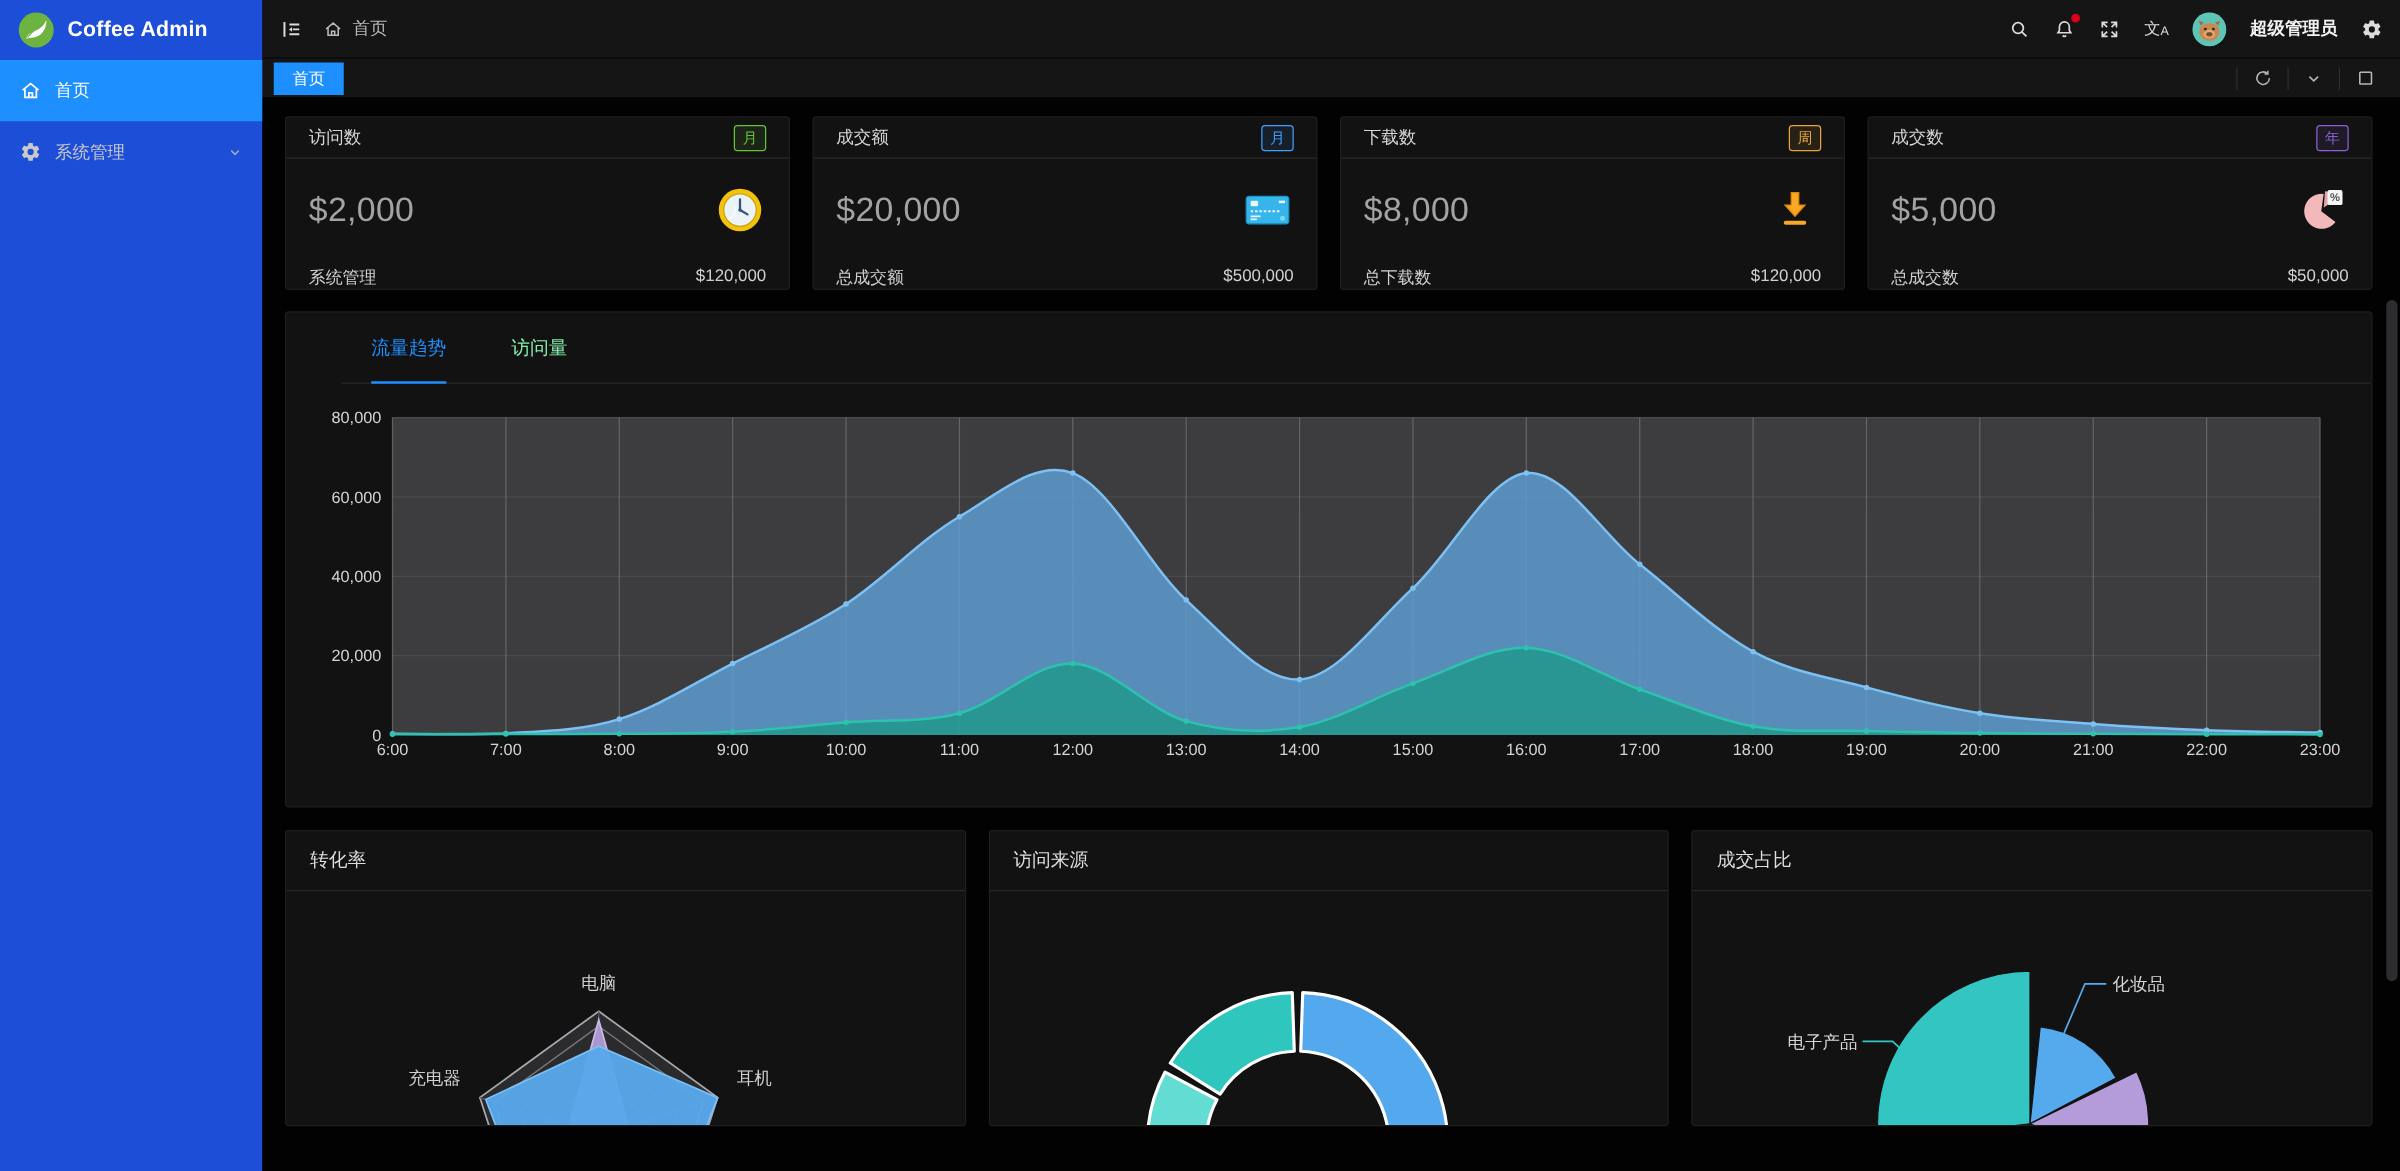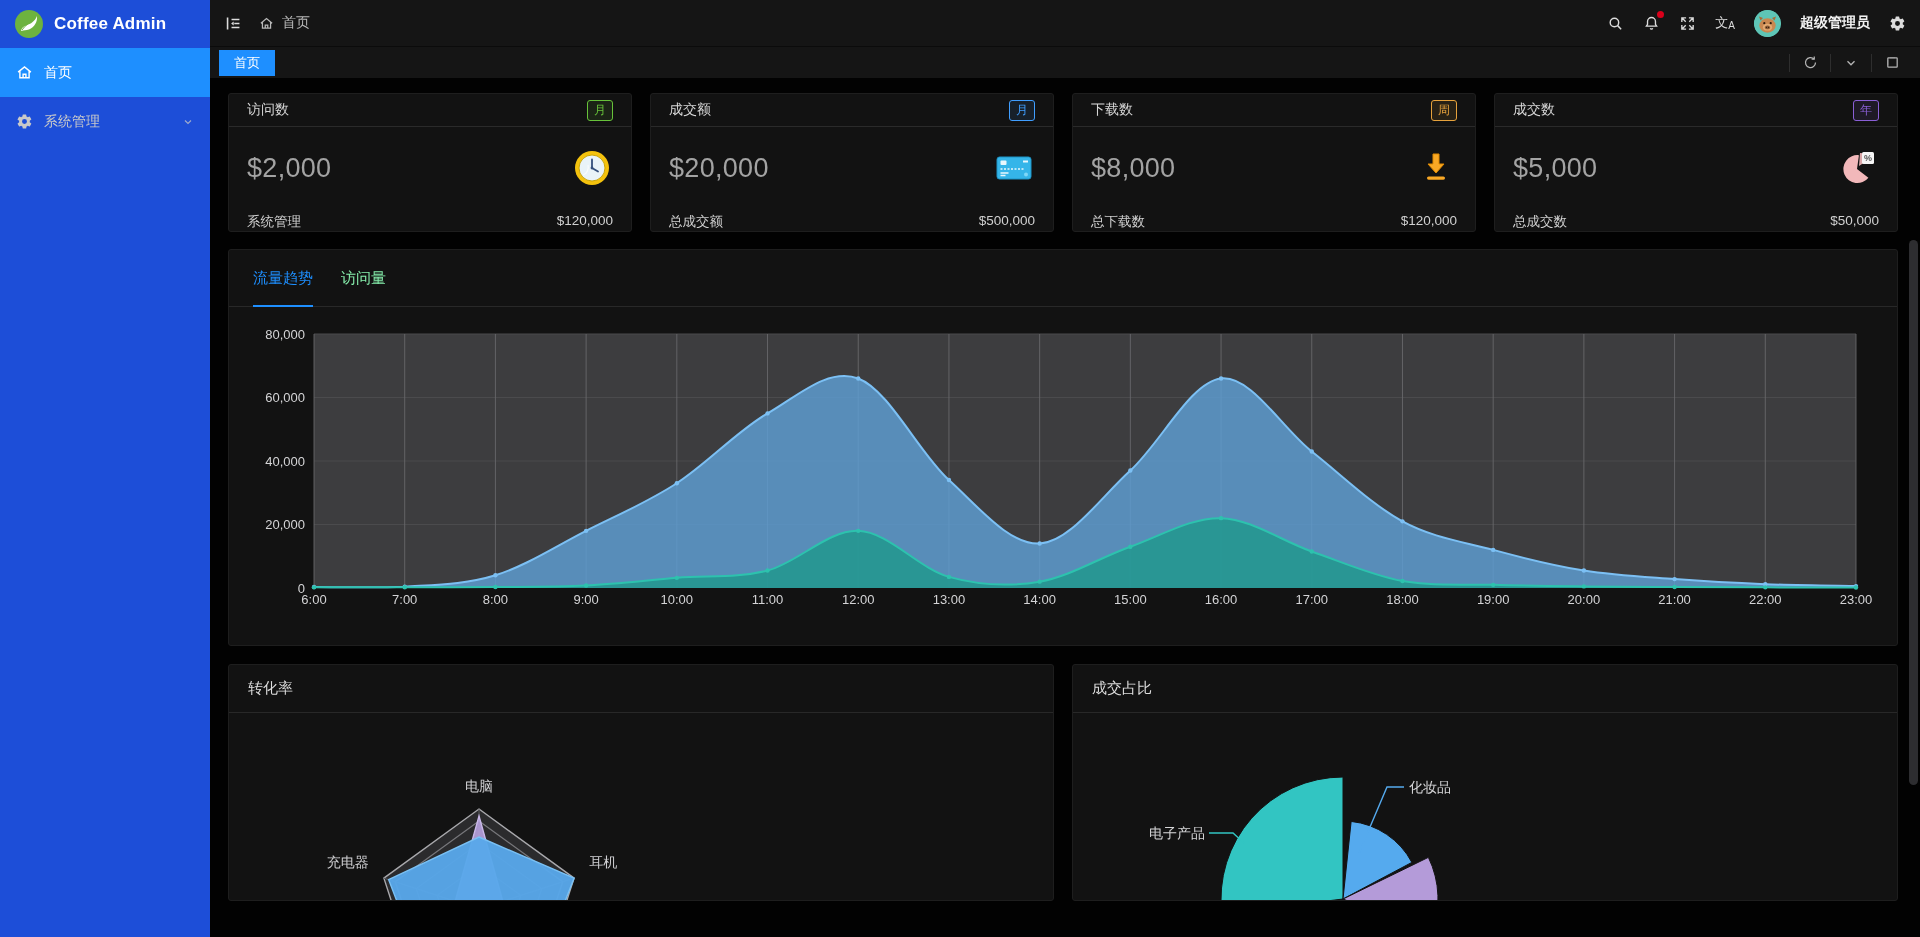--- a/index.html
+++ b/index.html
@@ -48,21 +48,21 @@
     padding:0 18px; border-bottom:1px solid #2a2a2a; font-size:14px; color:#d6d6d6; }
   .badge { font-size:12px; padding:1px 6px; border-radius:3px; border:1px solid; }
   .stat-bd { padding:0 18px; flex:1; }
   .stat-val-row { display:flex; align-items:center; justify-content:space-between; margin-top:20px; }
   .stat-value { font-size:27px; color:#a3a3a3; letter-spacing:.3px; }
   .stat-ft { display:flex; justify-content:space-between; font-size:13.5px; color:#d0d0d0;
     margin-top:24px; }
 
   .chart-card { margin-top:17px; height:397px; }
   .chart-tabs { height:57px; border-bottom:1px solid #282828; display:flex; align-items:flex-start;
-    padding:0 24px; gap:28px; }
+    padding:0 24px; gap:52px;margin-left:44px; }
   .ct-tab { position:relative; font-size:15px; color:#86efac; height:100%; display:flex;
     align-items:center; cursor:pointer; }
   .ct-tab.active { color:#1e8fff; }
   .ct-tab.active::after { content:''; position:absolute; left:0; right:0; bottom:-1px;
     height:2px; background:#1e8fff; }
 
   .bottom-row { display:flex; gap:18px; height:237px; margin-top:18px; }
   .mini-card { flex:1; overflow:hidden; display:flex; flex-direction:column; }
   .mini-hd { height:48px; flex:0 0 48px; display:flex; align-items:center; padding:4px 19px;
     font-size:15px; color:#dedede; border-bottom:1px solid #282828; }
@@ -423,20 +423,30 @@
                 <line x1="250" y1="196" x2="154.89434837048464" y2="165.09830056250527" stroke="#5a5a5e" stroke-width="1"></line>
                 <polygon points="250,103 273.7764129073788,188.27457514062633 258.8167787843871,208.13525491562422 241.18322121561292,208.13525491562422 226.22358709262116,188.27457514062633" fill="#b59fdc" fill-opacity="0.92" stroke="#c9b8e8" stroke-width="1.4"></polygon>
                 <polygon points="250,124 345.10565162951536,165.09830056250524 304.07624321090753,270.42956348249515 198.27489779826237,267.1934955049954 159.6496309519604,166.64338553438" fill="#58a8ea" fill-opacity="0.96" stroke="#79c0f4" stroke-width="1.4"></polygon>
                 <text x="250" y="78" text-anchor="middle" font-size="14" fill="#cfcfd2">电脑</text>
                 <text x="360.3225558902378" y="154.1540286525061" text-anchor="start" font-size="14" fill="#cfcfd2">耳机</text>
                 <text x="139.67744410976218" y="154.15402865250613" text-anchor="end" font-size="14" fill="#cfcfd2">充电器</text>
               </svg>
           </div>
         </div>
         <div class="card mini-card">
+          <div class="mini-hd">访问来源</div>
+          <div class="mini-bd">
+            <svg id="donut-svg" width="543" height="188" viewBox="0 0 543 188">
+                <path d="M250.1879396043001,81.0731007577085 A120,120 0 0 1 306,304.92304845413264 L282.5,264.219854476264 A73,73 0 0 0 248.54766325928256,128.04446962760602 Z" fill="#54a9ee" stroke="#fff" stroke-width="2.5" stroke-linejoin="round"></path>
+                <path d="M144.2342284612289,137.4096882920154 A120,120 0 0 1 241.8120603956999,81.0731007577085 L243.45233674071744,128.04446962760602 A73,73 0 0 0 184.0924889805809,162.31589371097604 Z" fill="#2fc6bd" stroke="#fff" stroke-width="2.5" stroke-linejoin="round"></path>
+                <path d="M126.65737255580719,213.5434155921184 A120,120 0 0 1 140.04628885692875,144.6634124656931 L181.54482572129834,166.72857591662995 A73,73 0 0 0 173.39990163811603,208.63057781853868 Z" fill="#63dcd4" stroke="#fff" stroke-width="2.5" stroke-linejoin="round"></path>
+              </svg>
+          </div>
+        </div>
+        <div class="card mini-card">
           <div class="mini-hd">成交占比</div>
           <div class="mini-bd">
             <svg id="pie-svg" width="543" height="188" viewBox="0 0 543 188">
                 <path d="M270,186 L148.90936949975872,200.868059895428 A122,122 0 0 1 270,64 Z" fill="#32c5c2" stroke="#121212" stroke-width="1"></path>
                 <path d="M270,186 L278.15322013487696,108.42729216127468 A78,78 0 0 1 338.8699122429963,149.38121810270053 Z" fill="#55aaee" stroke="#121212" stroke-width="1"></path>
                 <path d="M270,186 L355.3854343984209,144.35474105503764 A95,95 0 0 1 358.0824661838448,221.58762637451164 Z" fill="#b49bd9" stroke="#121212" stroke-width="1"></path>
                 <polyline points="171,130 160,120 136,120" fill="none" stroke="#32c5c2" stroke-width="1.4"></polyline>
                 <text x="132" y="125" text-anchor="end" font-size="14" fill="#d6d6d8">电子产品</text>
                 <polyline points="286,140 314,74 331,74" fill="none" stroke="#55aaee" stroke-width="1.4"></polyline>
                 <text x="336" y="79" text-anchor="start" font-size="14" fill="#d6d6d8">化妆品</text>

